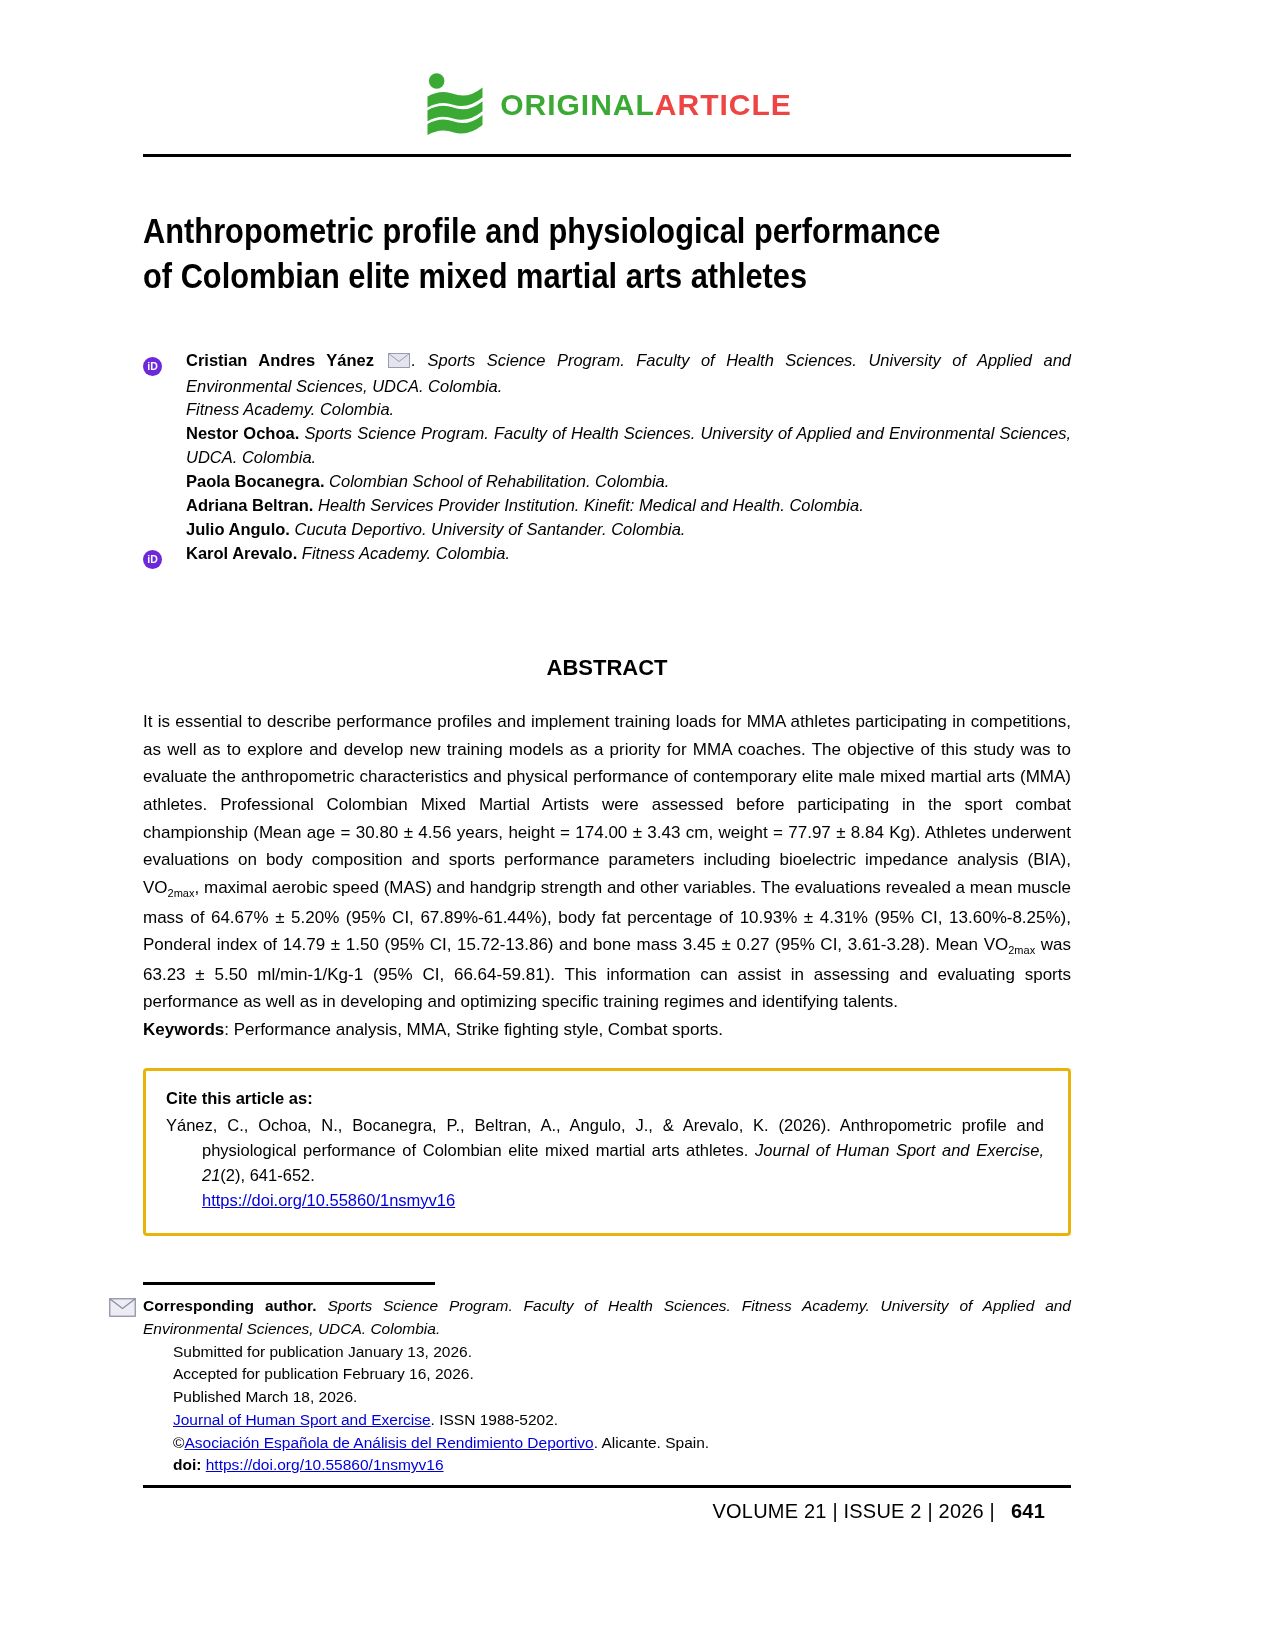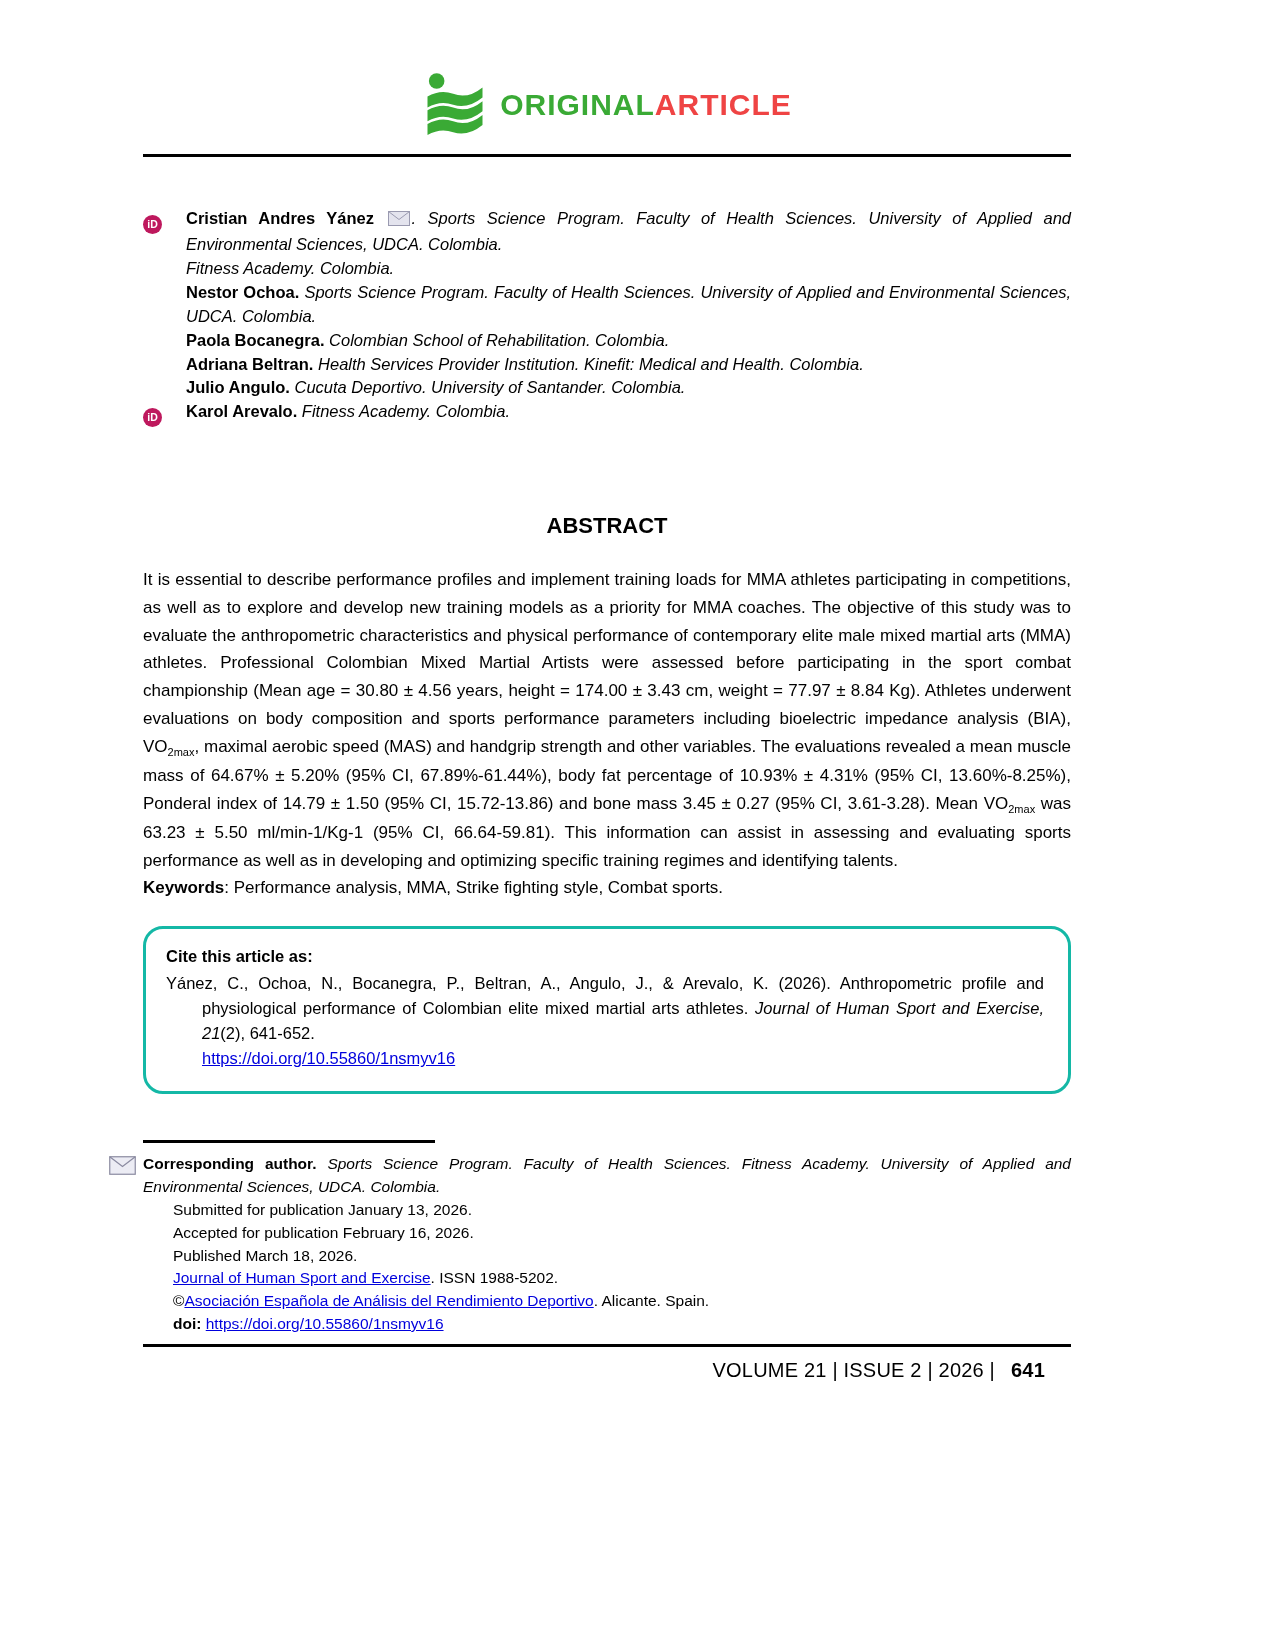--- a/index.html
+++ b/index.html
@@ -26,35 +26,35 @@
   
   .authors{margin-top:50px;font-size:16.5px;line-height:1.45;}
   .author-row{display:flex;}
   .gutter{width:43px;flex:none;padding-top:1px;}
   .author-text{flex:1;text-align:justify;}
   .author-text p{margin:0;}
   .author-name{font-weight:bold;}
   .affil{font-style:italic;}
   .orcid{
     display:inline-block;width:19px;height:19px;border-radius:50%;
-    background:#be185d;color:#fff;font-size:10.5px;font-weight:bold;
+    background:#6d28d9;color:#fff;font-size:10.5px;font-weight:bold;
     text-align:center;line-height:19px;vertical-align:-3px;
   }
   .env-inline{display:inline-block;vertical-align:-2px;margin:0 2px;}
 
   
   .abstract-heading{margin-top:86px;text-align:center;font-weight:bold;font-size:22px;}
   .abstract-body{margin-top:27px;font-size:17px;line-height:1.63;text-align:justify;}
   .abstract-body p{margin:0;}
   sub{font-size:11px;}
   .kw-label{font-weight:bold;}
 
   
   .cite-box{
-    margin-top:24px;border:3px solid #14b8a6;border-radius:20px;
+    margin-top:24px;border:3px solid #eab308;border-radius:4px;
     padding:15px 24px 20px 20px;font-size:16.5px;line-height:1.52;
   }
   .cite-title{font-weight:bold;margin:0;}
   .cite-body{margin:2px 0 0 0;text-align:justify;padding-left:36px;text-indent:-36px;}
   .cite-journal{font-style:italic;}
   a, .link{color:#0000dd;text-decoration:underline;cursor:pointer;}
 
   
   .footnote-rule{border:none;border-top:3px solid #000;width:292px;margin:46px 0 0 0;}
   .corr{position:relative;margin-top:10px;font-size:15.5px;line-height:1.47;}
@@ -88,20 +88,24 @@
           </g>
         </svg>
       </span>
       <span class="badge-textcol">
         <span class="badge-original">ORIGINAL</span>
         <span class="badge-article">ARTICLE</span>
       </span>
     </div>
     <hr class="rule-full">
 
+    <div class="title">
+      <div class="title-line">Anthropometric profile and physiological performance</div>
+      <div class="title-line">of Colombian elite mixed martial arts athletes</div>
+    </div>
 
     <div class="authors">
 
       <div class="author-row">
         <span class="gutter">
           <span class="orcid">iD</span>
         </span>
         <div class="author-text">
           <p><span class="author-name">Cristian Andres Yánez</span> <span class="env-inline"><svg width="22" height="15" viewBox="0 0 22 15">
                   <rect x="0.5" y="0.5" width="21" height="14" fill="#e4e4ee" stroke="#9a9ab0"></rect>

